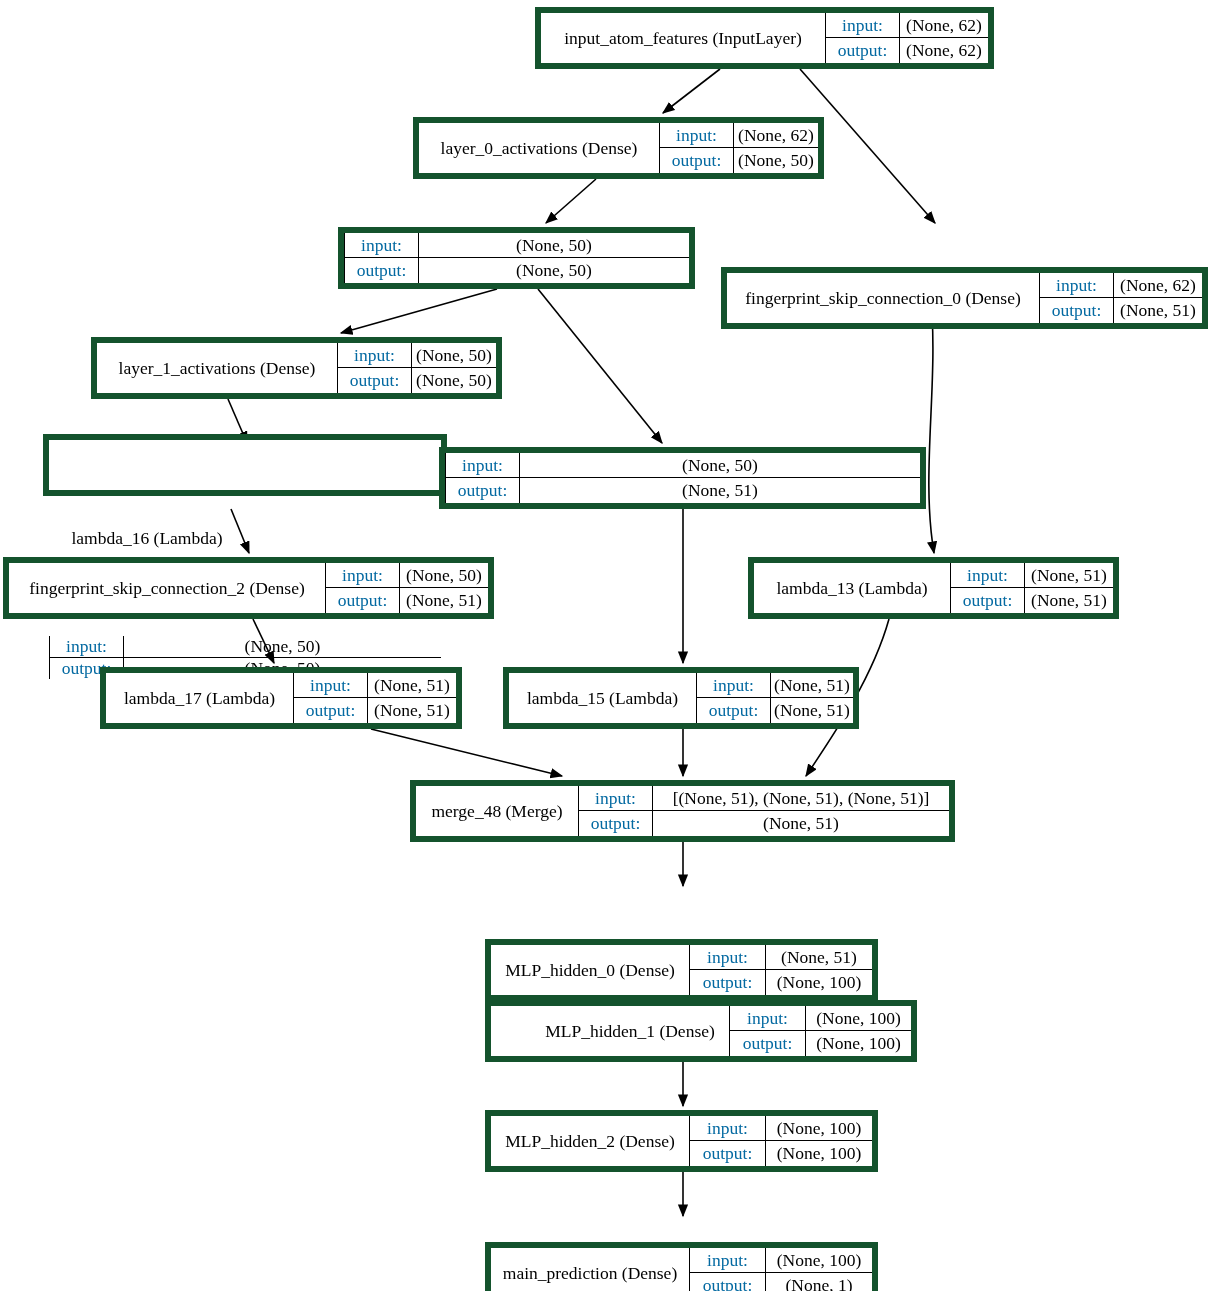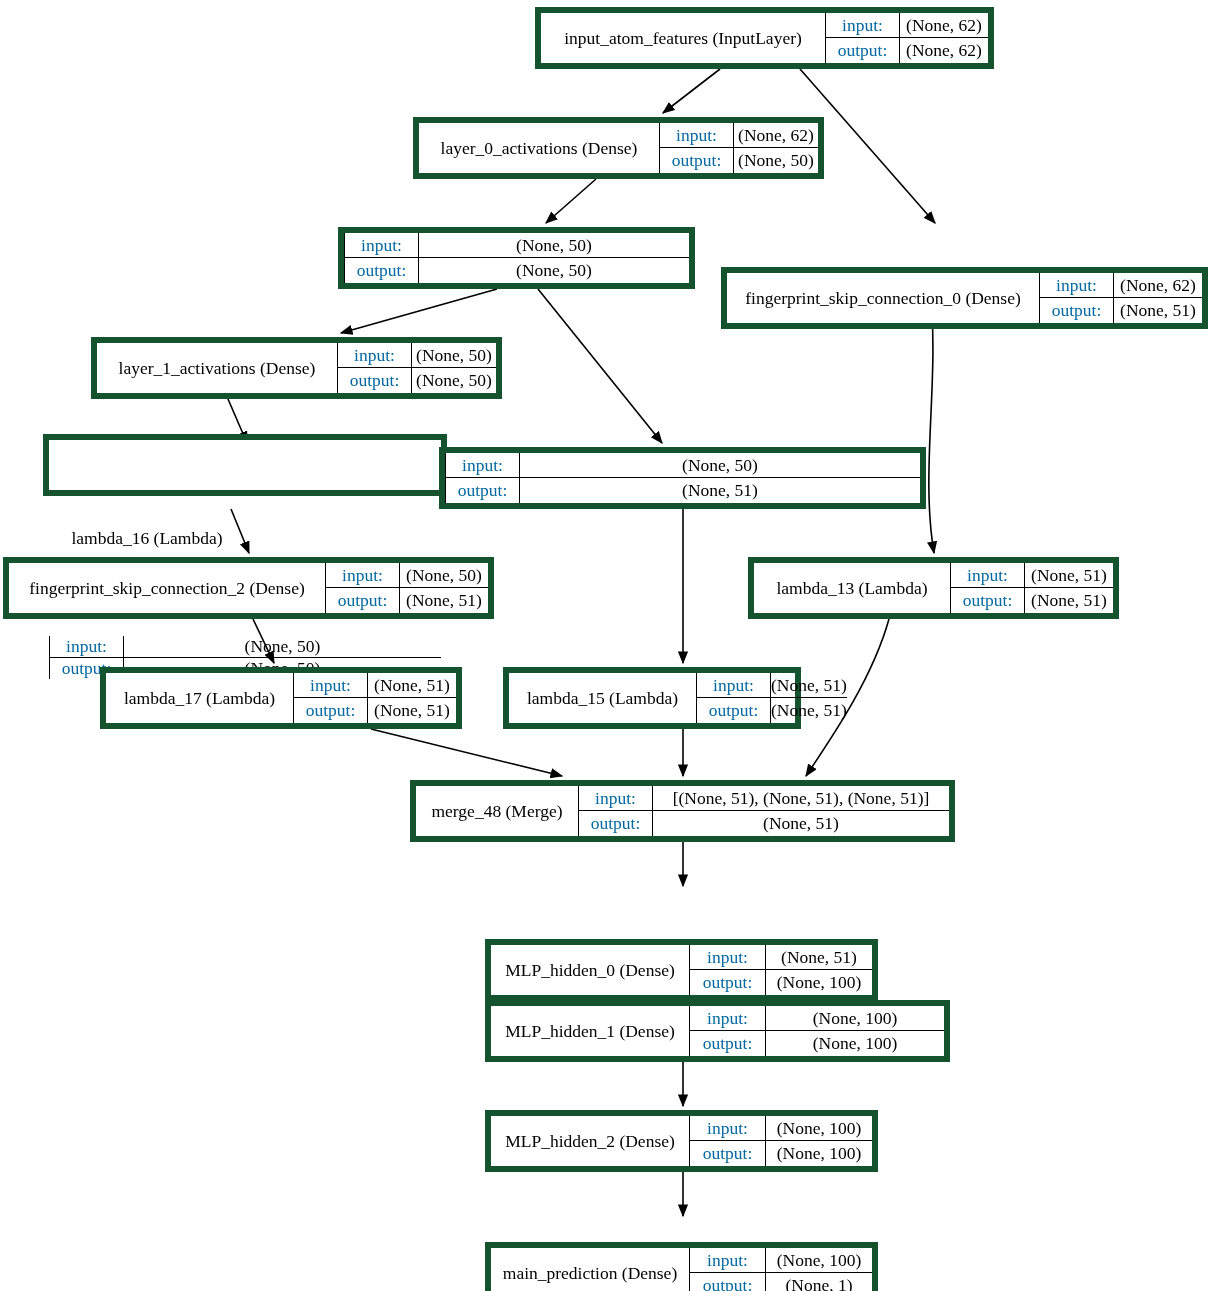--- a/index.html
+++ b/index.html
@@ -236,21 +236,21 @@
           <div class="io-row top">
             <div class="io-label" style="flex: 0 0 74px;">input:</div>
             <div class="io-value">(None, 51)</div>
           </div>
           <div class="io-row">
             <div class="io-label" style="flex: 0 0 74px;">output:</div>
             <div class="io-value">(None, 51)</div>
           </div>
         </div>
       </div>
-      <div class="node" style="left: 503px; top: 667px; width: 298px;">
+      <div class="node" style="left: 503px; top: 667px; width: 356px;">
         <div class="node-name" style="width: 187px; flex: 0 0 187px;">lambda_15 (Lambda)</div>
         <div class="io-table">
           <div class="io-row top">
             <div class="io-label" style="flex: 0 0 74px;">input:</div>
             <div class="io-value">(None, 51)</div>
           </div>
           <div class="io-row">
             <div class="io-label" style="flex: 0 0 74px;">output:</div>
             <div class="io-value">(None, 51)</div>
           </div>
@@ -275,21 +275,21 @@
           <div class="io-row top">
             <div class="io-label" style="flex: 0 0 76px;">input:</div>
             <div class="io-value">(None, 51)</div>
           </div>
           <div class="io-row">
             <div class="io-label" style="flex: 0 0 76px;">output:</div>
             <div class="io-value">(None, 100)</div>
           </div>
         </div>
       </div>
-      <div class="node" style="left: 485px; top: 1000px; width: 465px;">
+      <div class="node" style="left: 485px; top: 1000px; width: 432px; padding-left: 40px;">
         <div class="node-name" style="width: 198px; flex: 0 0 198px;">MLP_hidden_1 (Dense)</div>
         <div class="io-table">
           <div class="io-row top">
             <div class="io-label" style="flex: 0 0 76px;">input:</div>
             <div class="io-value">(None, 100)</div>
           </div>
           <div class="io-row">
             <div class="io-label" style="flex: 0 0 76px;">output:</div>
             <div class="io-value">(None, 100)</div>
           </div>

